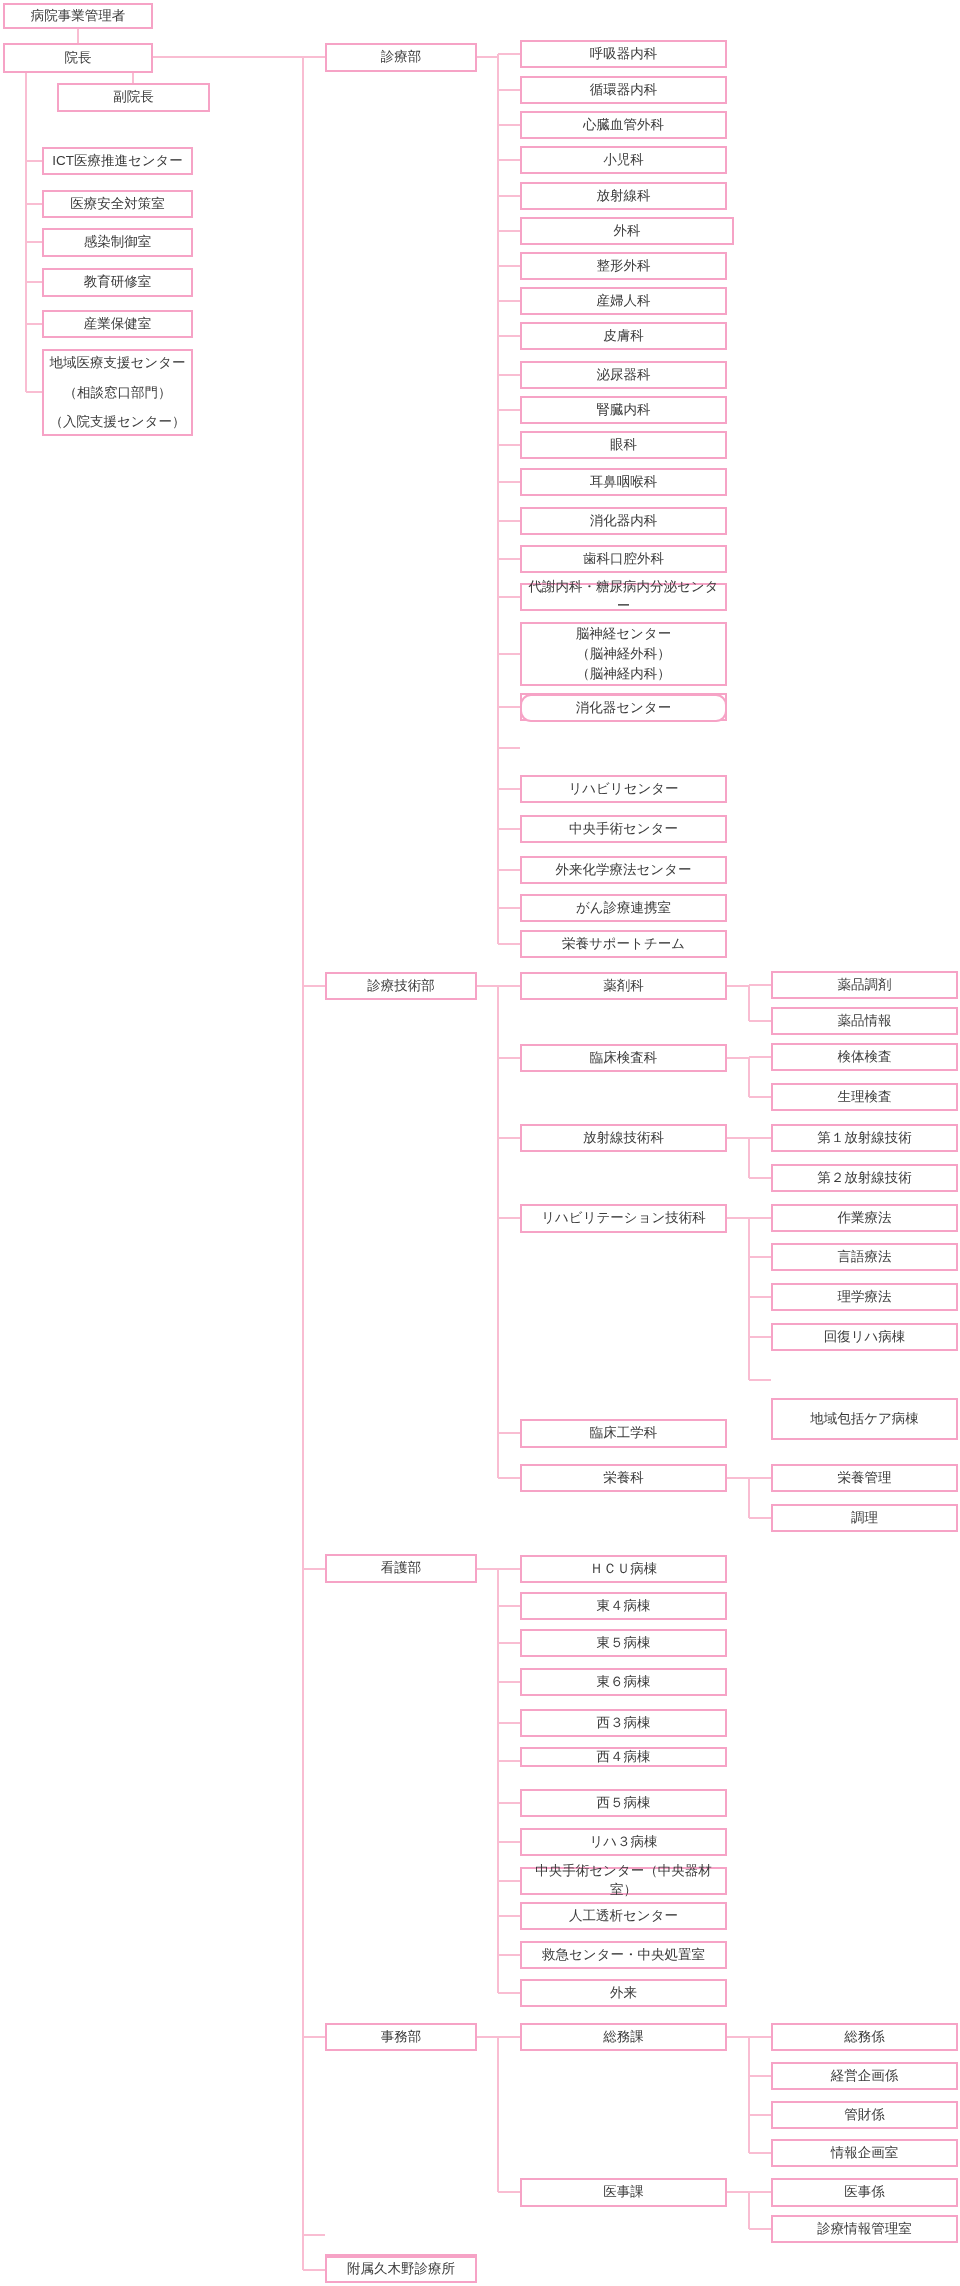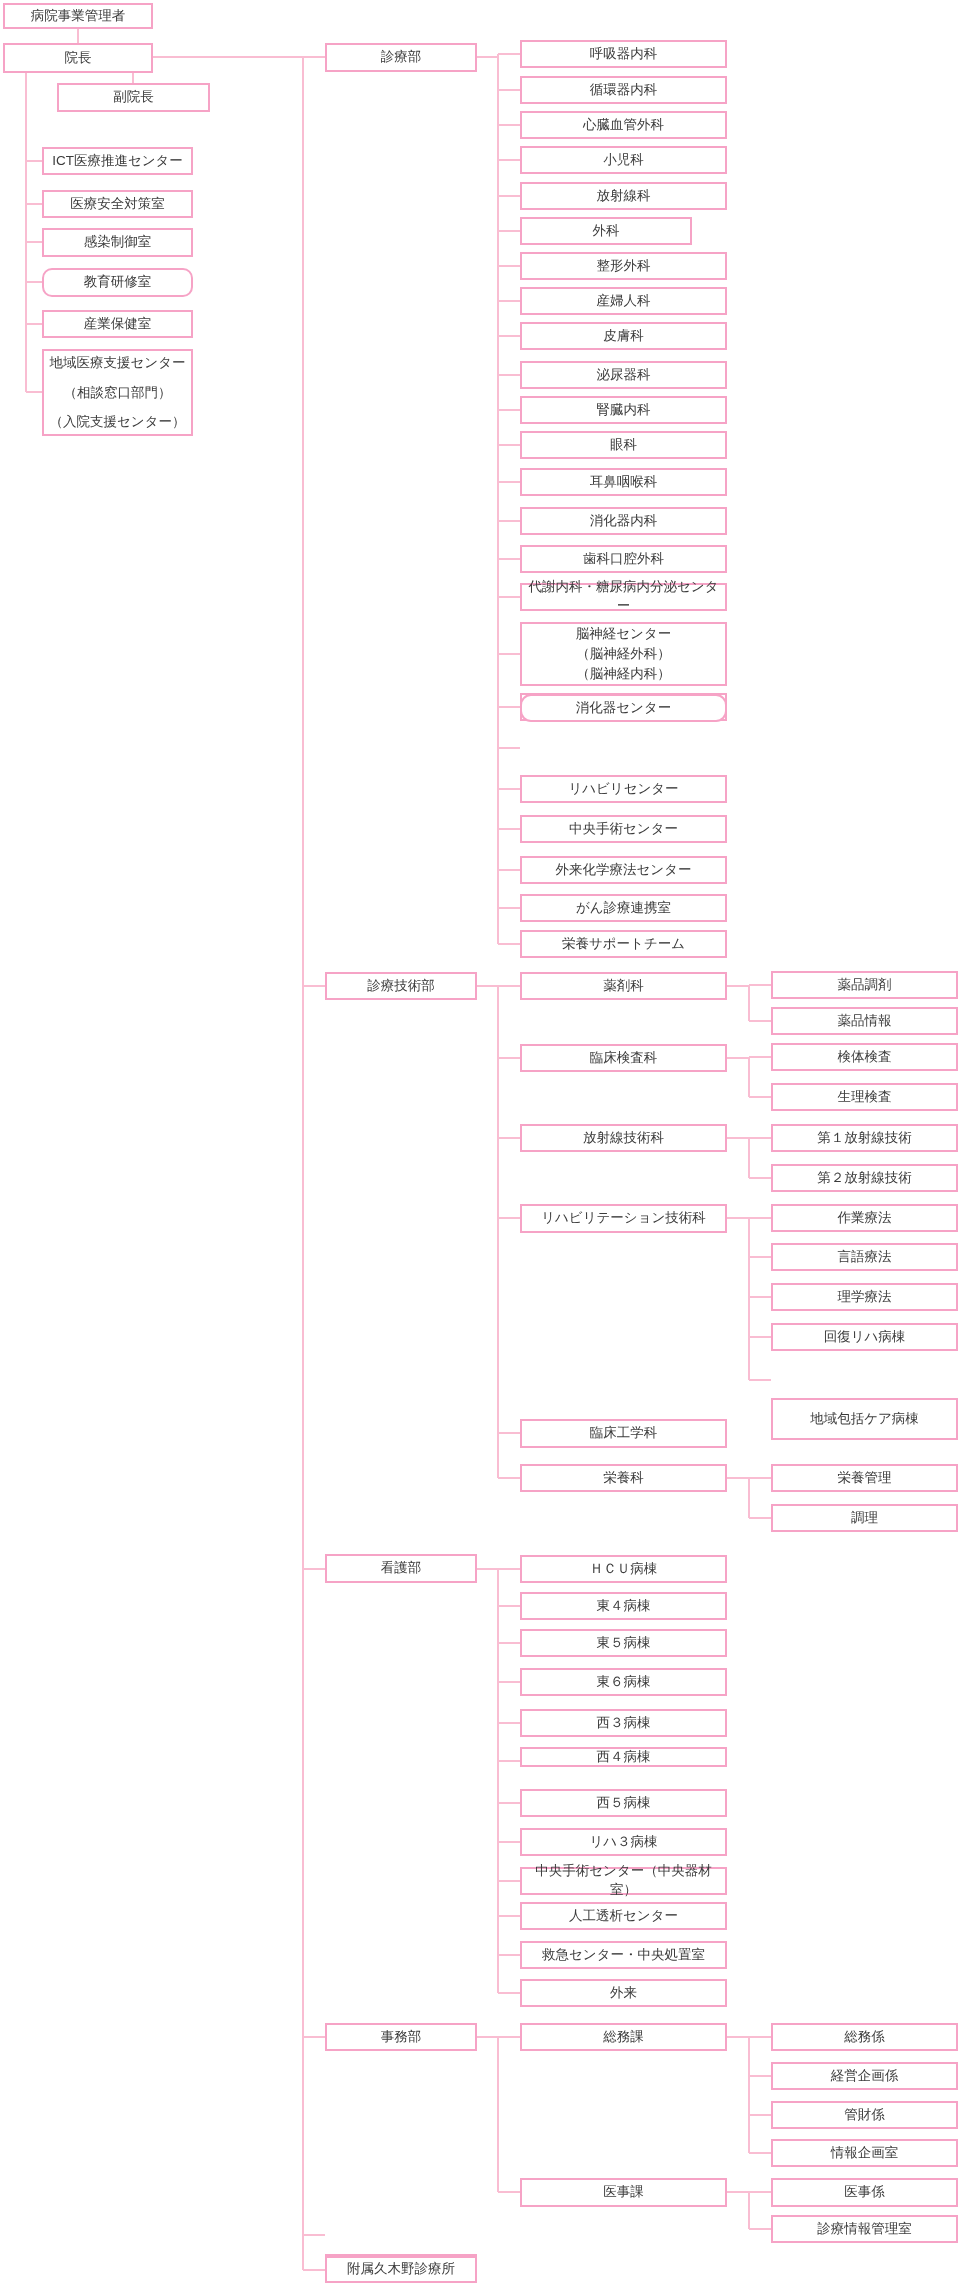--- a/index.html
+++ b/index.html
@@ -122,37 +122,37 @@
       <line x1="749" y1="2192" x2="749" y2="2229" stroke="#f9bdd2" stroke-width="2" shape-rendering="crispEdges"></line>
       <line x1="749" y1="2192" x2="771" y2="2192" stroke="#f9bdd2" stroke-width="2" shape-rendering="crispEdges"></line>
       <line x1="749" y1="2229" x2="771" y2="2229" stroke="#f9bdd2" stroke-width="2" shape-rendering="crispEdges"></line>
     </svg>
 <div class="box" style="left: 3px; top: 3px; width: 150px; height: 26px;">病院事業管理者</div>
     <div class="box" style="left: 3px; top: 43px; width: 150px; height: 30px;">院長</div>
     <div class="box" style="left: 57px; top: 83px; width: 153px; height: 29px;">副院長</div>
     <div class="box" style="left: 42px; top: 147px; width: 151px; height: 28px;">ICT医療推進センター</div>
     <div class="box" style="left: 42px; top: 190px; width: 151px; height: 28px;">医療安全対策室</div>
     <div class="box" style="left: 42px; top: 228px; width: 151px; height: 29px;">感染制御室</div>
-    <div class="box" style="left: 42px; top: 268px; width: 151px; height: 29px; border-radius: 10px;">教育研修室</div>
+    <div class="box" style="left: 42px; top: 268px; width: 151px; height: 29px;">教育研修室</div>
     <div class="box" style="left: 42px; top: 310px; width: 151px; height: 28px;">産業保健室</div>
     <div class="box" style="left: 42px; top: 349px; width: 151px; height: 87px; line-height: 2.2;">地域医療支援センター
 （相談窓口部門）
 （入院支援センター）</div>
     <div class="box" style="left: 325px; top: 43px; width: 152px; height: 29px;">診療部</div>
     <div class="box" style="left: 325px; top: 972px; width: 152px; height: 28px;">診療技術部</div>
     <div class="box" style="left: 325px; top: 1554px; width: 152px; height: 29px;">看護部</div>
     <div class="box" style="left: 325px; top: 2023px; width: 152px; height: 28px;">事務部</div>
     <div class="box" style="left: 325px; top: 2222px; width: 152px; height: 27px; margin-top: 32px;">附属健康管理センター</div>
     <div class="box" style="left: 325px; top: 2256px; width: 152px; height: 27px;">附属久木野診療所</div>
     <div class="box" style="left: 520px; top: 40px; width: 207px; height: 28px;">呼吸器内科</div>
     <div class="box" style="left: 520px; top: 76px; width: 207px; height: 28px;">循環器内科</div>
     <div class="box" style="left: 520px; top: 111px; width: 207px; height: 28px;">心臓血管外科</div>
     <div class="box" style="left: 520px; top: 146px; width: 207px; height: 28px;">小児科</div>
     <div class="box" style="left: 520px; top: 182px; width: 207px; height: 28px;">放射線科</div>
-    <div class="box" style="left: 520px; top: 217px; width: 172px; height: 28px;">外科</div>
+    <div class="box" style="left: 520px; top: 217px; width: 214px; height: 28px;">外科</div>
     <div class="box" style="left: 520px; top: 252px; width: 207px; height: 28px;">整形外科</div>
     <div class="box" style="left: 520px; top: 287px; width: 207px; height: 28px;">産婦人科</div>
     <div class="box" style="left: 520px; top: 322px; width: 207px; height: 28px;">皮膚科</div>
     <div class="box" style="left: 520px; top: 361px; width: 207px; height: 28px;">泌尿器科</div>
     <div class="box" style="left: 520px; top: 396px; width: 207px; height: 28px;">腎臓内科</div>
     <div class="box" style="left: 520px; top: 431px; width: 207px; height: 28px;">眼科</div>
     <div class="box" style="left: 520px; top: 468px; width: 207px; height: 28px;">耳鼻咽喉科</div>
     <div class="box" style="left: 520px; top: 507px; width: 207px; height: 28px;">消化器内科</div>
     <div class="box" style="left: 520px; top: 545px; width: 207px; height: 28px;">歯科口腔外科</div>
     <div class="box" style="left: 520px; top: 583px; width: 207px; height: 28px;">代謝内科・糖尿病内分泌センター</div>

